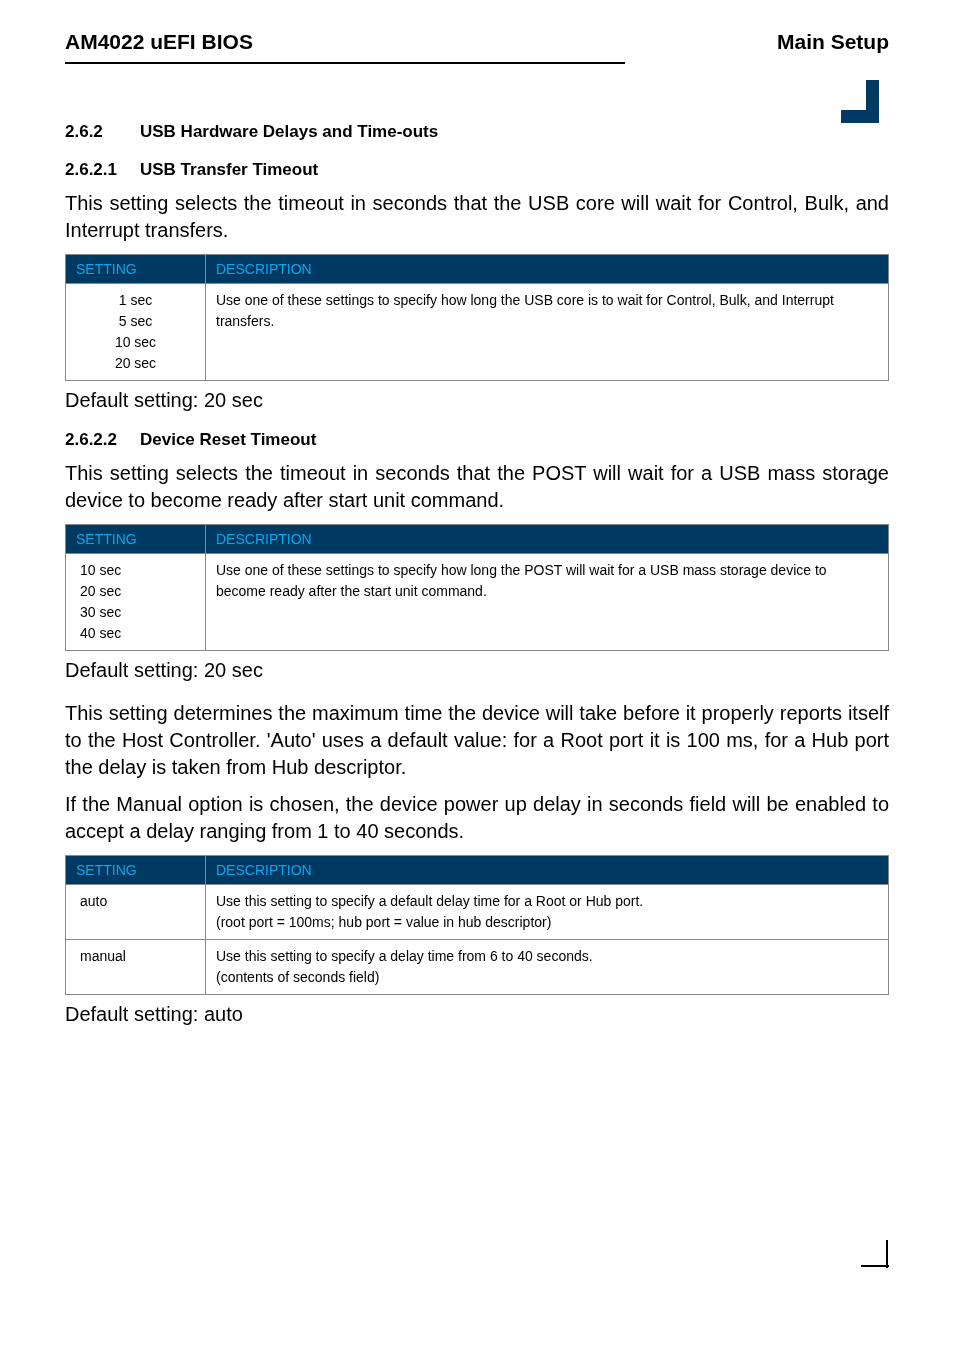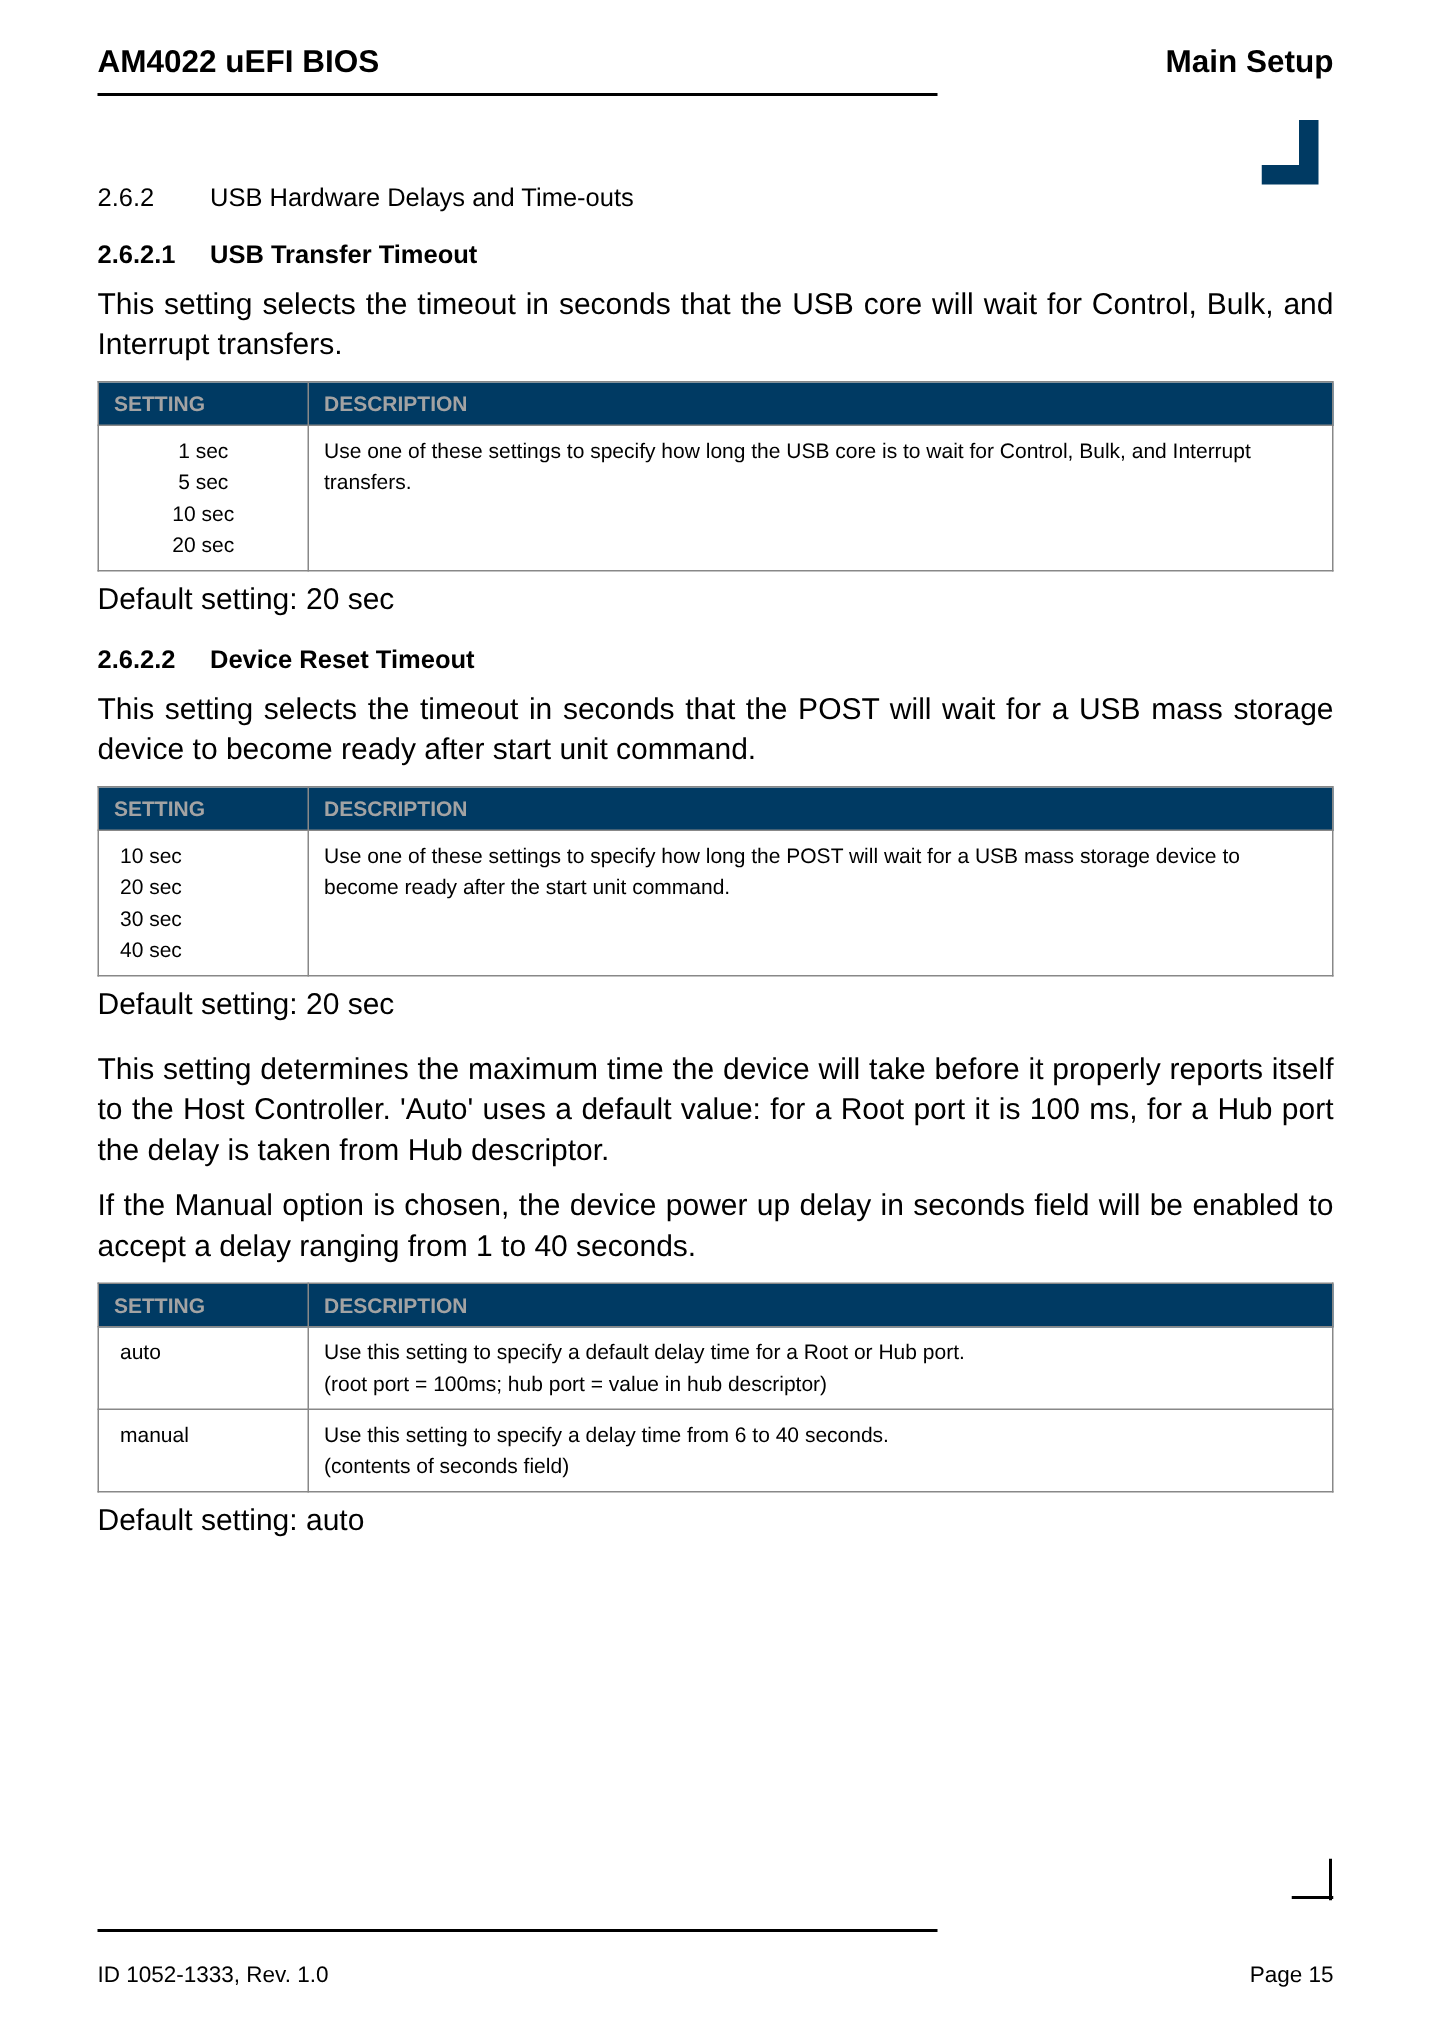--- a/index.html
+++ b/index.html
@@ -48,21 +48,21 @@
       top: 80px;
     }
     .corner-logo svg {
       display: block;
     }
     .content-start {
       margin-top: 58px;
     }
     h2.section-heading {
       font-size: 17px;
-      font-weight: normal;
+      font-weight: bold;
       margin-bottom: 18px;
       display: flex;
     }
     h2.section-heading .num {
       width: 75px;
       flex-shrink: 0;
     }
     h3.sub-heading {
       font-size: 17px;
       font-weight: bold;
@@ -80,24 +80,24 @@
       text-align: justify;
     }
     table.setting-table {
       width: 100%;
       border-collapse: collapse;
       margin-bottom: 8px;
       font-size: 14px;
     }
     table.setting-table th {
       background: #003a63;
-      color: #a3a3a3;
+      color: #0ea5e9;
       text-align: left;
       padding: 6px 10px;
-      font-weight: bold;
+      font-weight: normal;
       border: 1px solid #888;
       font-size: 14px;
     }
     table.setting-table th.col-setting {
       width: 140px;
     }
     table.setting-table td {
       border: 1px solid #888;
       padding: 6px 10px;
       vertical-align: top;
@@ -247,20 +247,13 @@
 
   </div>
 
   <div class="footer-corner">
     <svg width="28" height="28" viewBox="0 0 28 28">
       <line x1="26" y1="0" x2="26" y2="28" stroke="#000" stroke-width="2"></line>
       <line x1="0" y1="26" x2="28" y2="26" stroke="#000" stroke-width="2"></line>
     </svg>
   </div>
 
-  <div class="footer">
-    <div class="footer-rule"></div>
-    <div class="footer-row">
-      <div>ID 1052-1333, Rev. 1.0</div>
-      <div>Page 15</div>
-    </div>
-  </div>
 </div>
 
 </body></html>

